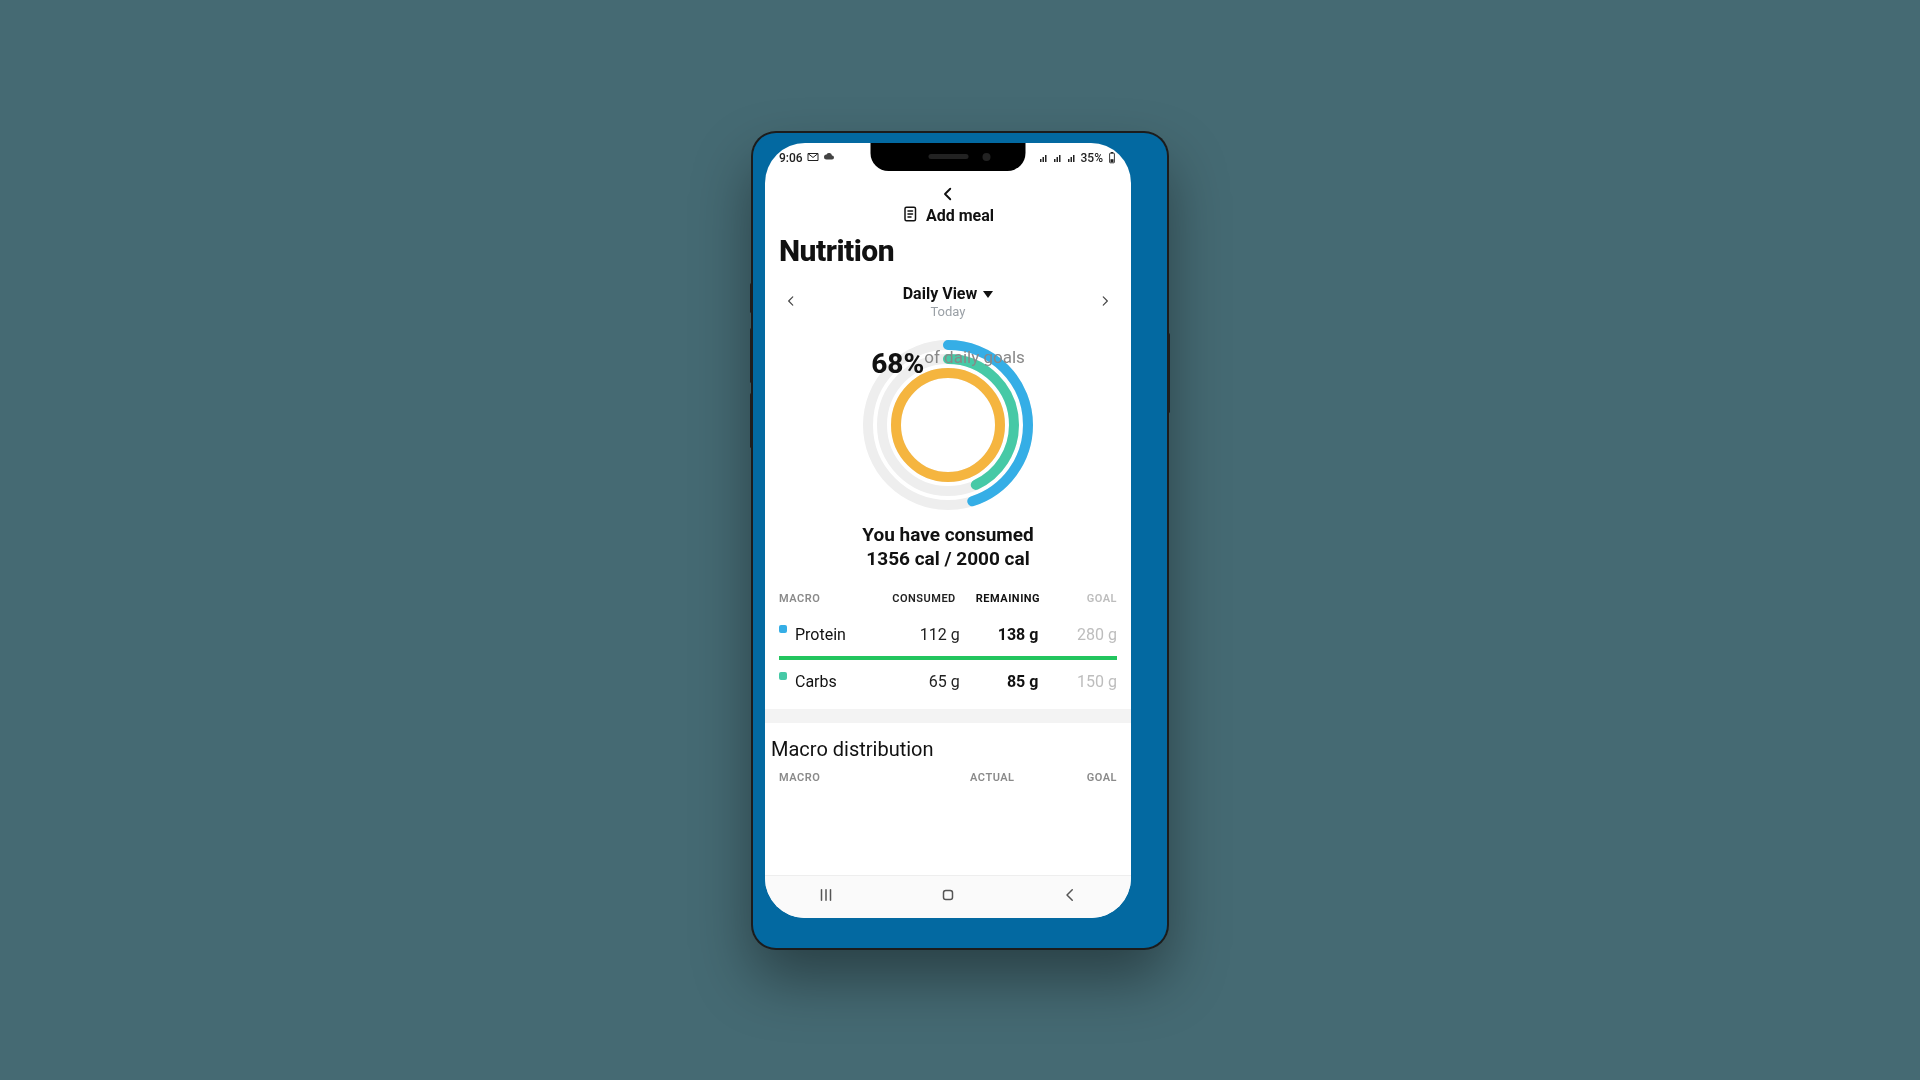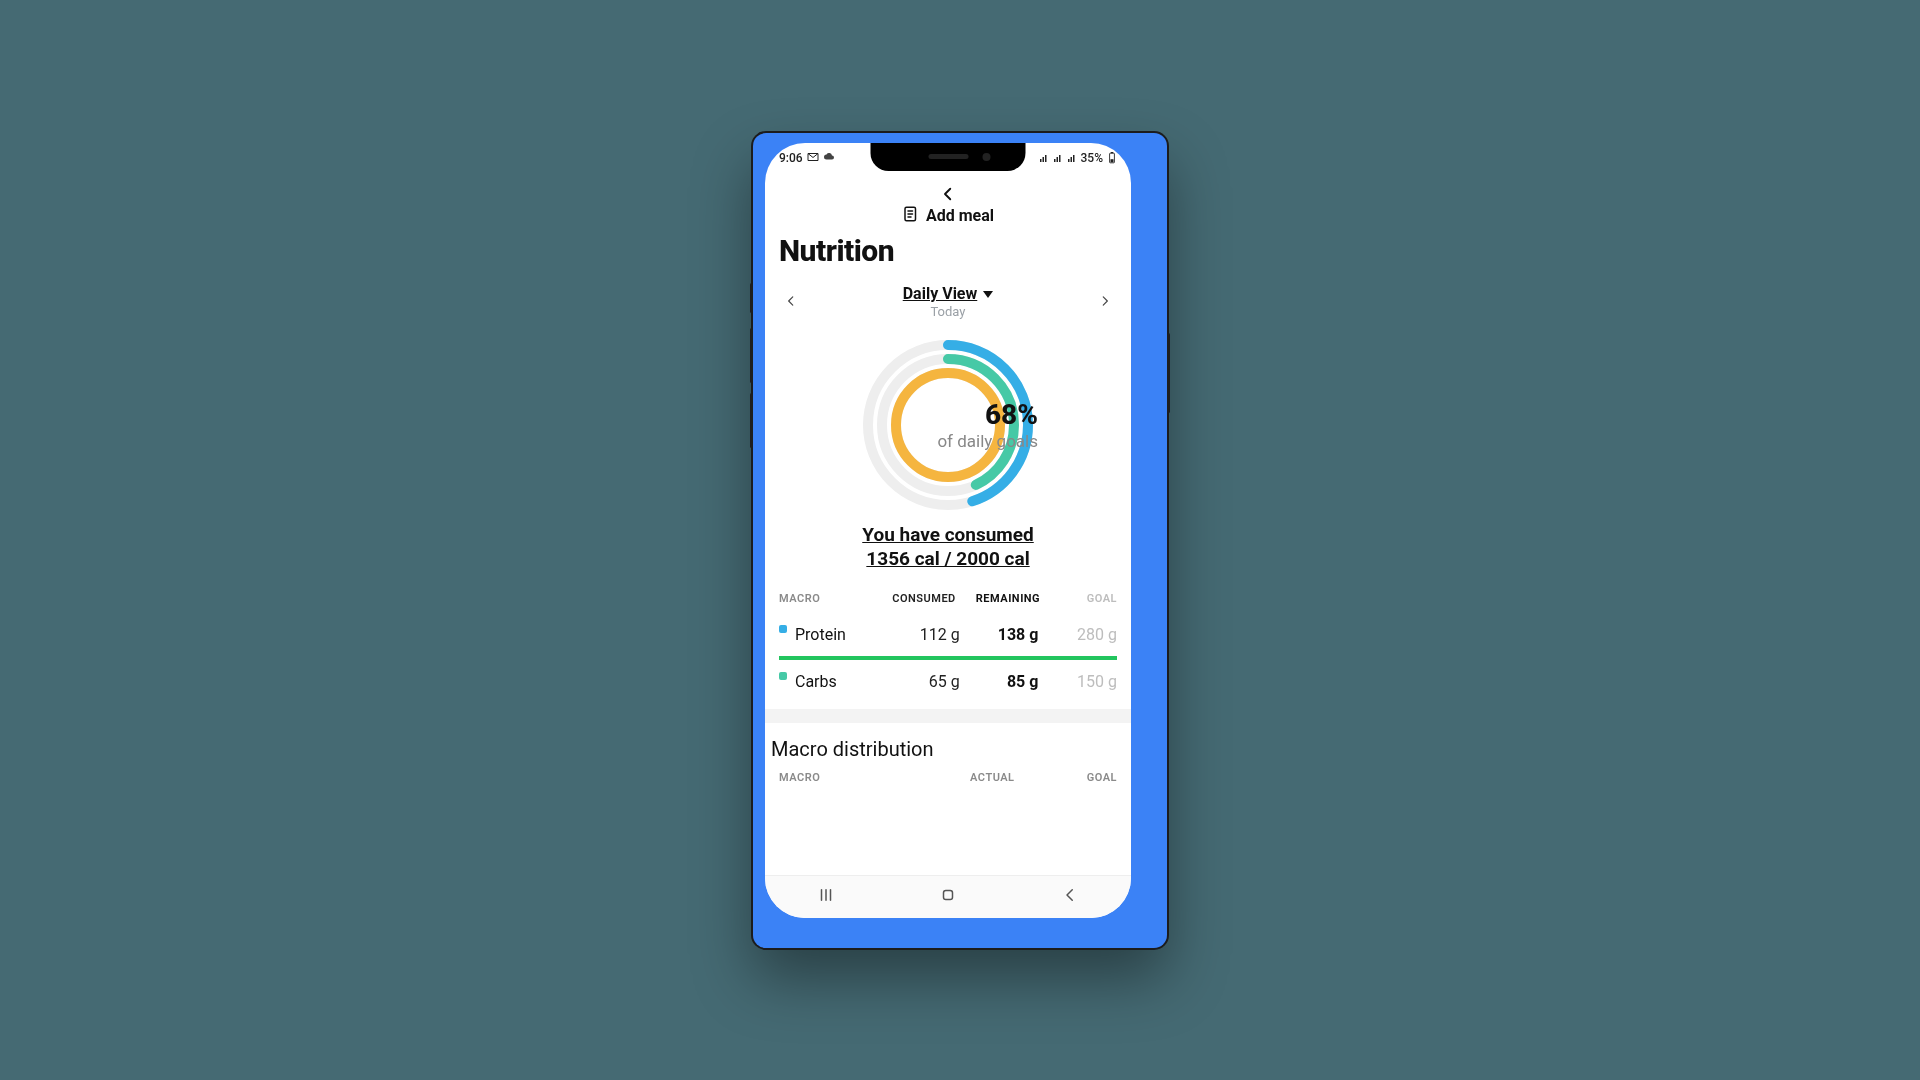--- a/index.html
+++ b/index.html
@@ -14,22 +14,22 @@
   .stage {
     width: 1920px;
     height: 1080px;
     display: flex;
     align-items: center;
     justify-content: center;
   }
   .phone-frame {
     width: 390px;
     height: 795px;
-    background: #3b82f6;
-    border-radius: 13px;
+    background: #0369a1;
+    border-radius: 23px;
     padding: 10px 12px;
     box-shadow: 0 0 0 2px #1c1c1c, 0 30px 60px rgba(0,0,0,0.4);
     position: relative;
   }
   .side-btn {
     position: absolute;
     background: #1e1e1e;
     border-radius: 2px;
   }
   .side-btn.left1 { left: -3px; top: 150px; width: 3px; height: 30px; }
@@ -103,51 +103,50 @@
   .date-nav {
     display: flex;
     align-items: center;
     justify-content: space-between;
     padding: 8px 14px 4px 14px;
   }
   .date-center {
     text-align: center;
     cursor: pointer;
   }
-  .view-label { font-weight: 700; font-size: 16px; display: inline-flex; align-items: center; gap: 6px; text-decoration: underline;}
+  .view-label { font-weight: 700; font-size: 16px; display: inline-flex; align-items: center; gap: 6px;}
   .date-sub { font-size: 13px; color: #9aa0a6; margin-top: 1px; }
   .arrow-btn {
     width: 24px; height: 24px; display: flex; align-items: center; justify-content: center; cursor: pointer;
   }
   .chart-wrap {
     display: flex;
     flex-direction: column;
     align-items: center;
     padding: 12px 0 6px 0;
   }
   .donut {
     position: relative;
     width: 180px;
     height: 180px;
   }
   .donut svg { position: absolute; top: 0; left: 0; }
   .donut-center {
     position: absolute;
-    top: 0; left: 0; width: 100%; height: 100%;
-    display: flex; flex-direction: column; align-items: flex-end; justify-content: center;
+    top: 12px; left: 0; width: 100%; height: 100%;
+    display: flex; flex-direction: row; align-items: flex-start; justify-content: center;
   }
   .donut-percent { font-size: 28px; font-weight: 800; }
   .donut-sub { font-size: 17px; color: #888; }
   .summary-line {
     text-align: center;
     font-size: 19px;
     font-weight: 700;
     line-height: 1.3;
     padding: 8px 0 4px 0;
-    text-decoration: underline;
   }
   .macro-table {
     padding: 10px 14px 0 14px;
   }
   .macro-head, .macro-row {
     display: grid;
     grid-template-columns: 1.3fr 1fr 1fr 1fr;
     align-items: center;
   }
   .macro-head {

